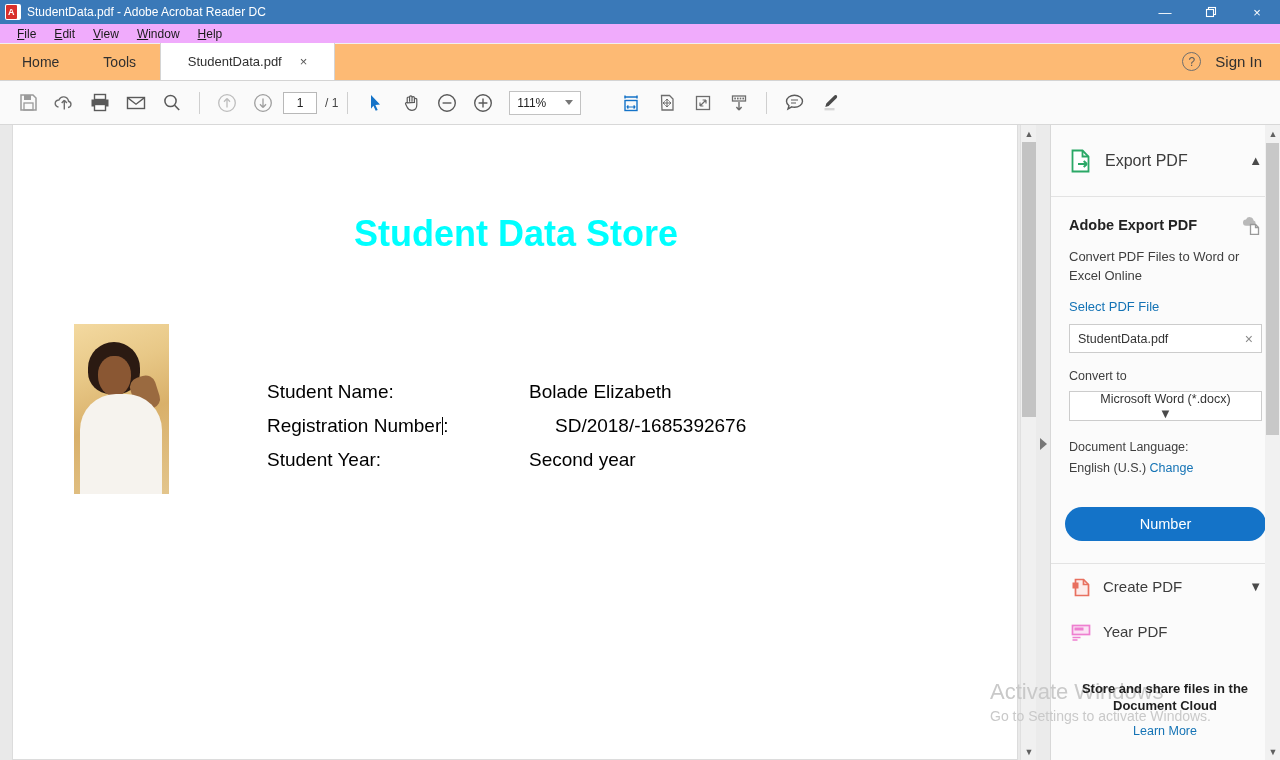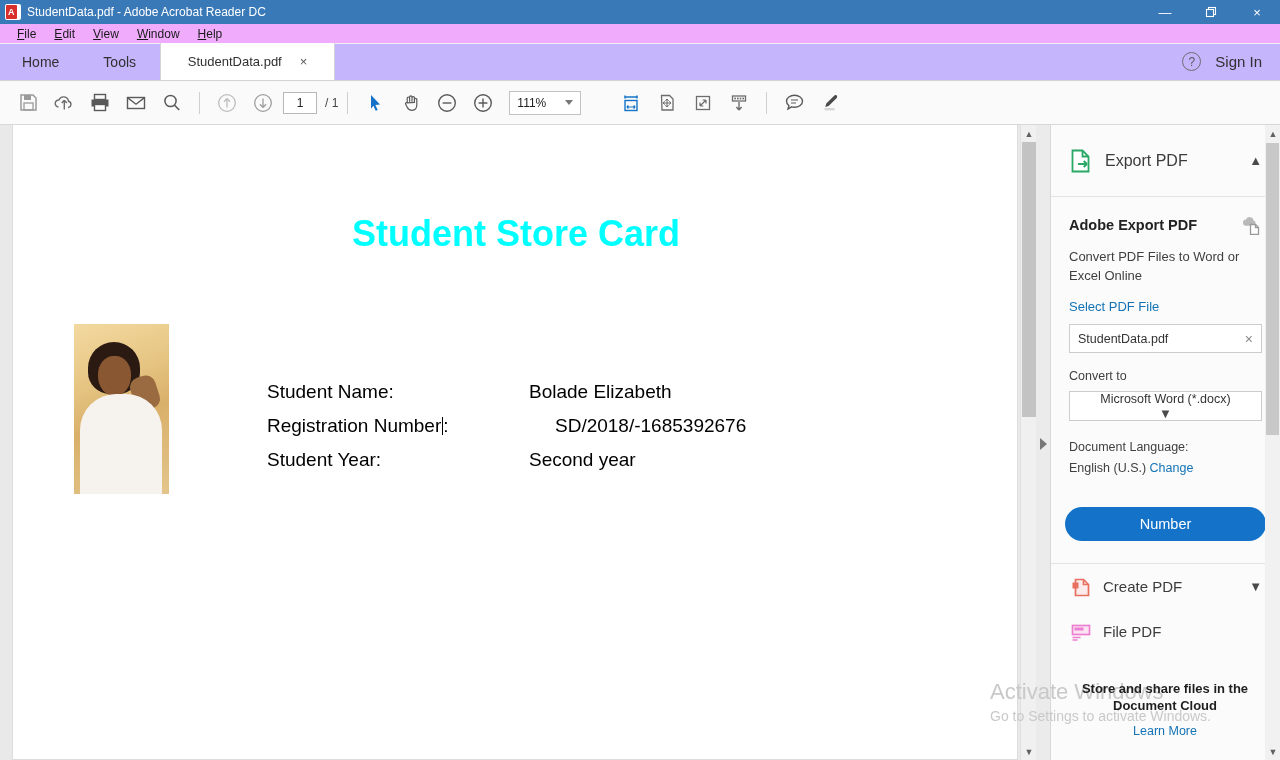--- a/index.html
+++ b/index.html
@@ -39,21 +39,21 @@
     position: absolute; top: 24px; left: 0; width: 1280px; height: 20px;
     background: #f0abfc; display: flex; align-items: center; padding-left: 8px;
     border-bottom: 1px solid #f0f0f0;
   }
   .menu-item { font-size: 12px; color: #1a1a1a; padding: 0 9px; line-height: 20px; }
   .menu-item u { text-decoration: underline; }
 
   
   .tabbar {
     position: absolute; top: 44px; left: 0; width: 1280px; height: 37px;
-    background: #c4b5fd; border-bottom: 1px solid #d4d4d4; display: flex; align-items: flex-end;
+    background: #fdba74; border-bottom: 1px solid #d4d4d4; display: flex; align-items: flex-end;
   }
   .tab-btn {
     height: 37px; padding: 0 22px; display: flex; align-items: center;
     font-size: 14px; color: #303030;
   }
   .tab-doc {
     height: 37px; min-width: 175px; background: #fff; border-left: 1px solid #d4d4d4;
     border-right: 1px solid #d4d4d4; display: flex; align-items: center;
     justify-content: center; gap: 18px; padding: 0 14px; font-size: 13px; color: #303030;
     position: relative; margin-left: 2px;
@@ -393,21 +393,21 @@
       </svg>
     </div>
   </div>
 
   <div class="left-expander">
     <div class="tri"></div>
   </div>
 
   <div class="docarea">
     <div class="page">
-      <div class="doc-title">Student Store Card</div>
+      <div class="doc-title">Student Data Store</div>
 
       <div class="photo">
         <div class="hair"></div>
         <div class="face"></div>
         <div class="arm"></div>
         <div class="body"></div>
       </div>
 
       <div class="fields">
         <div class="field-row">
@@ -492,21 +492,21 @@
       <span class="rp-tool-label">Create PDF</span>
       <span class="chev">▼</span>
     </div>
 
     <div class="rp-tool">
       <svg width="24" height="24" viewBox="0 0 24 24">
         <rect x="3.5" y="5.5" width="17" height="9" fill="#fbe3f4" stroke="#ee7fd0" stroke-width="1.7"></rect>
         <rect x="5.5" y="7.5" width="9" height="3" fill="#ee7fd0"></rect>
         <path d="M3.5 17.5h8M3.5 20h5" stroke="#ee7fd0" stroke-width="1.7"></path>
       </svg>
-      <span class="rp-tool-label">File PDF</span>
+      <span class="rp-tool-label">Year PDF</span>
     </div>
 
     <div class="rp-scroll">
       <div class="sb-arrow up">▲</div>
       <div class="rp-thumb"></div>
       <div class="sb-arrow down">▼</div>
     </div>
   </div>
 
   <div class="watermark">

